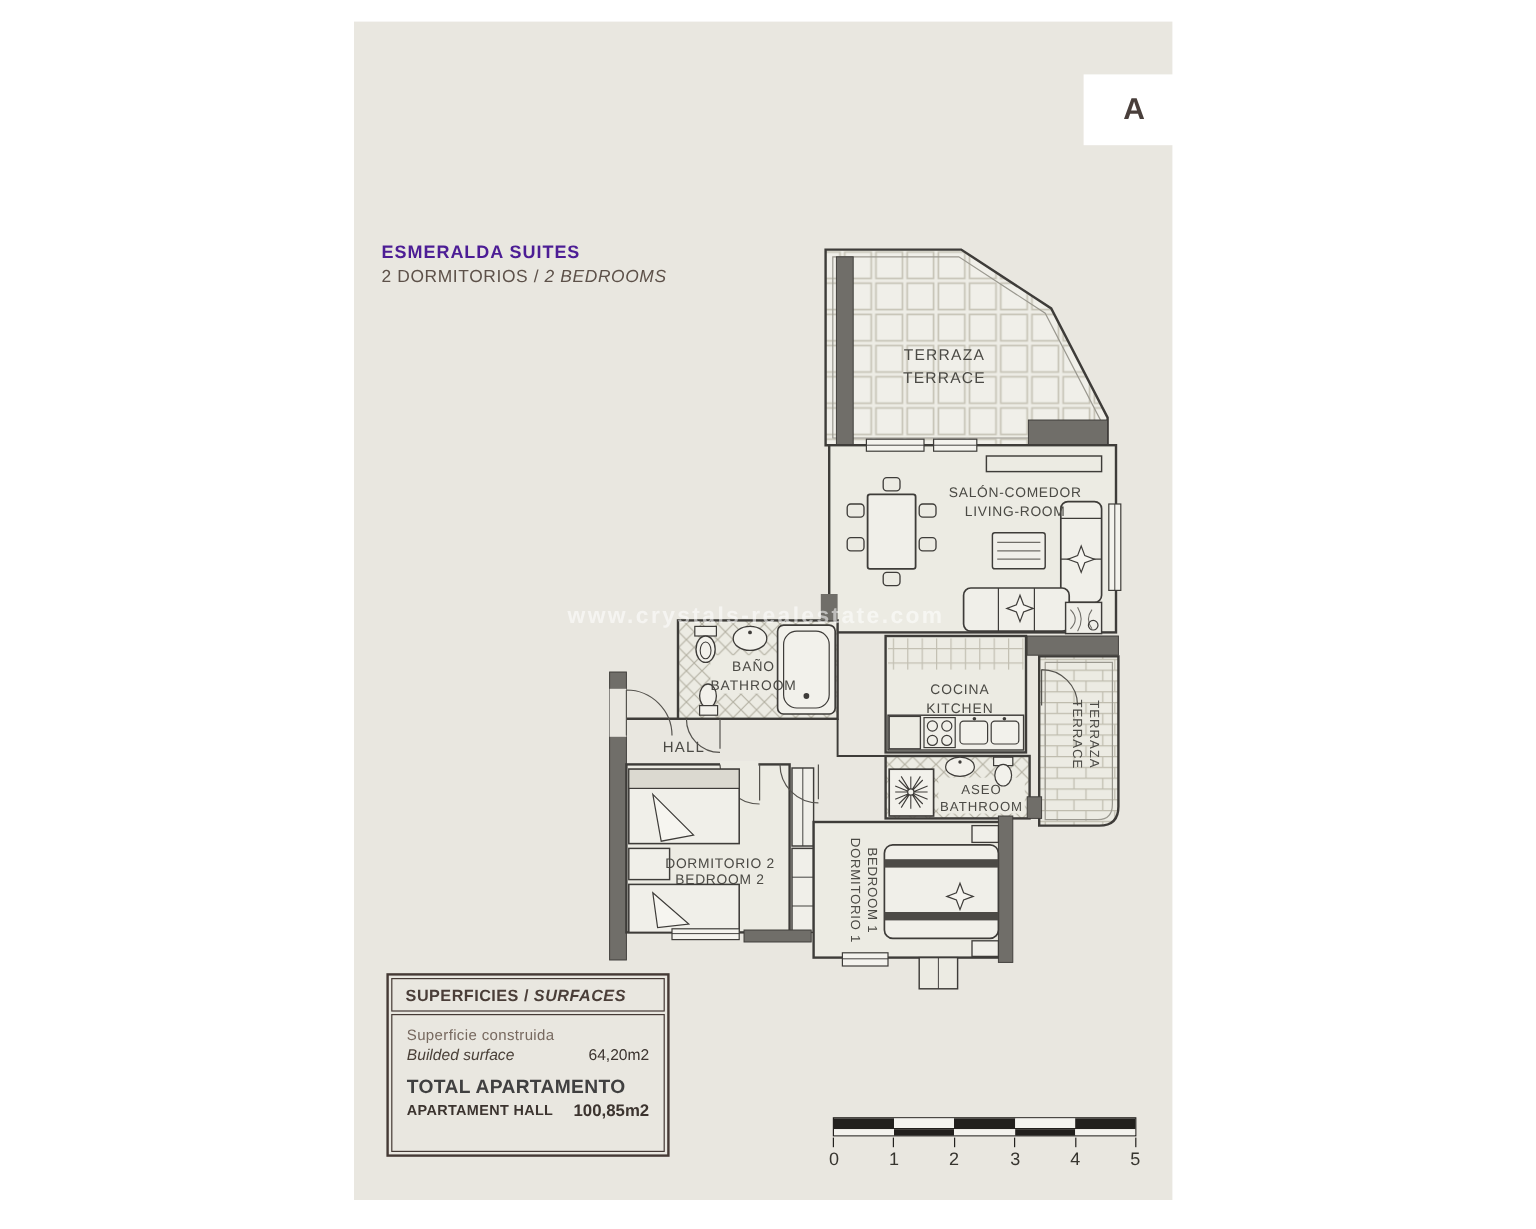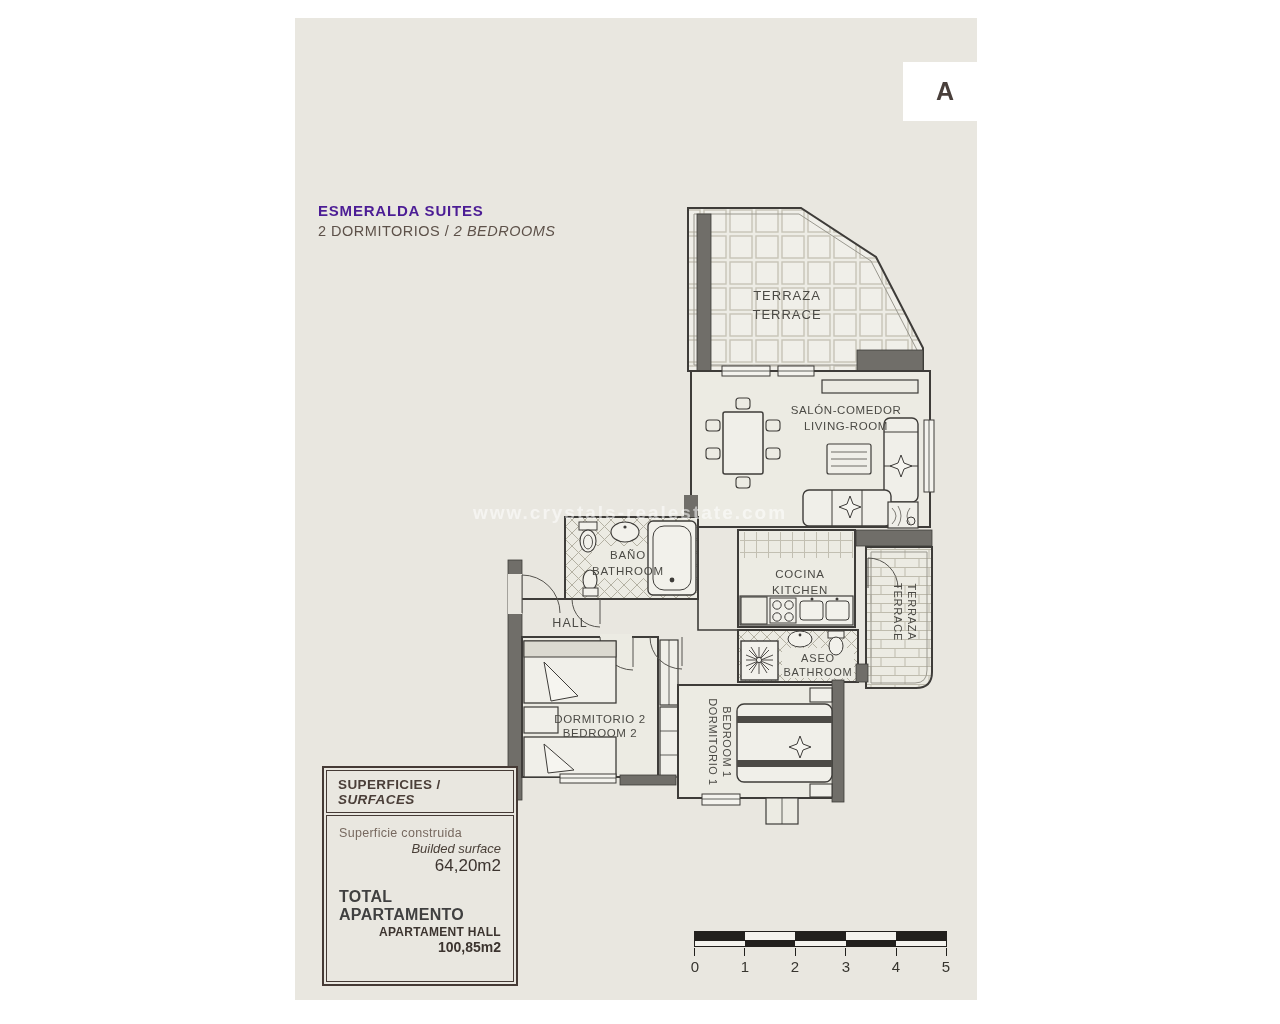--- a/index.html
+++ b/index.html
@@ -11,31 +11,31 @@
   .title-block { position:absolute; left:318px; top:202px; color:#564a43; }
   .title-line1 { font-size:15px; font-weight:bold; letter-spacing:0.8px; color:#4c1d95; }
   .title-line2 { font-size:14.5px; margin-top:4px; color:#5d5149; letter-spacing:0.5px; }
   .title-line2 .it { font-style:italic; }
 
   .unit-badge { position:absolute; left:903px; top:62px; width:84px; height:59px; background:#ffffff;
                 display:flex; align-items:center; justify-content:center; }
   .unit-badge span { font-size:25px; font-weight:bold; color:#493f3b; }
 
   
-  .surfaces { position:absolute; left:322px; top:766px; width:196px; background:#e9e7e0;
+  .surfaces { position:absolute; left:322px; top:811px; width:236px; background:#e9e7e0;
               border:2px solid #453a35; padding:2px; color:#453a35; }
   .surf-header { border:1.5px solid #453a35; padding:6px 11px 5px; font-size:13.5px; font-weight:bold;
                  letter-spacing:0.4px; color:#4a3e38; }
   .surf-header .it { font-style:italic; }
   .surf-body { border:1.5px solid #453a35; margin-top:2px; padding:10px 12px 26px; }
   .surf-row { margin-bottom:9px; }
   .surf-es { font-size:12.5px; color:#77695f; letter-spacing:0.3px; }
-  .surf-line2 { display:flex; justify-content:space-between; align-items:flex-end; margin-top:1px;flex-direction:column; }
+  .surf-line2 { display:flex; justify-content:space-between; align-items:center; margin-top:1px; }
   .surf-en { font-size:13px; font-style:italic; color:#4a4038; }
-  .surf-val { font-size:17px; color:#3c342f; }
+  .surf-val { font-size:13px; color:#3c342f; }
   .surf-total { margin-top:12px; }
   .surf-total .t1 { font-size:16px; font-weight:bold; color:#404040; letter-spacing:0.3px; }
   .surf-total .surf-line2 .t2 { font-size:12px; font-weight:bold; color:#3c342f; letter-spacing:0.3px; }
   .surf-total .surf-line2 .surf-val { font-weight:bold; font-size:14px; }
 
   
   .scalebar { position:absolute; left:694px; top:931px; width:253px; height:48px; }
   .sb-rows { width:253px; border:1.5px solid #22201d; background:#f4f3ee; }
   .sb-row { display:flex; height:8px; }
   .sb-row.r2 { height:6px; border-top:1px solid #22201d; }

